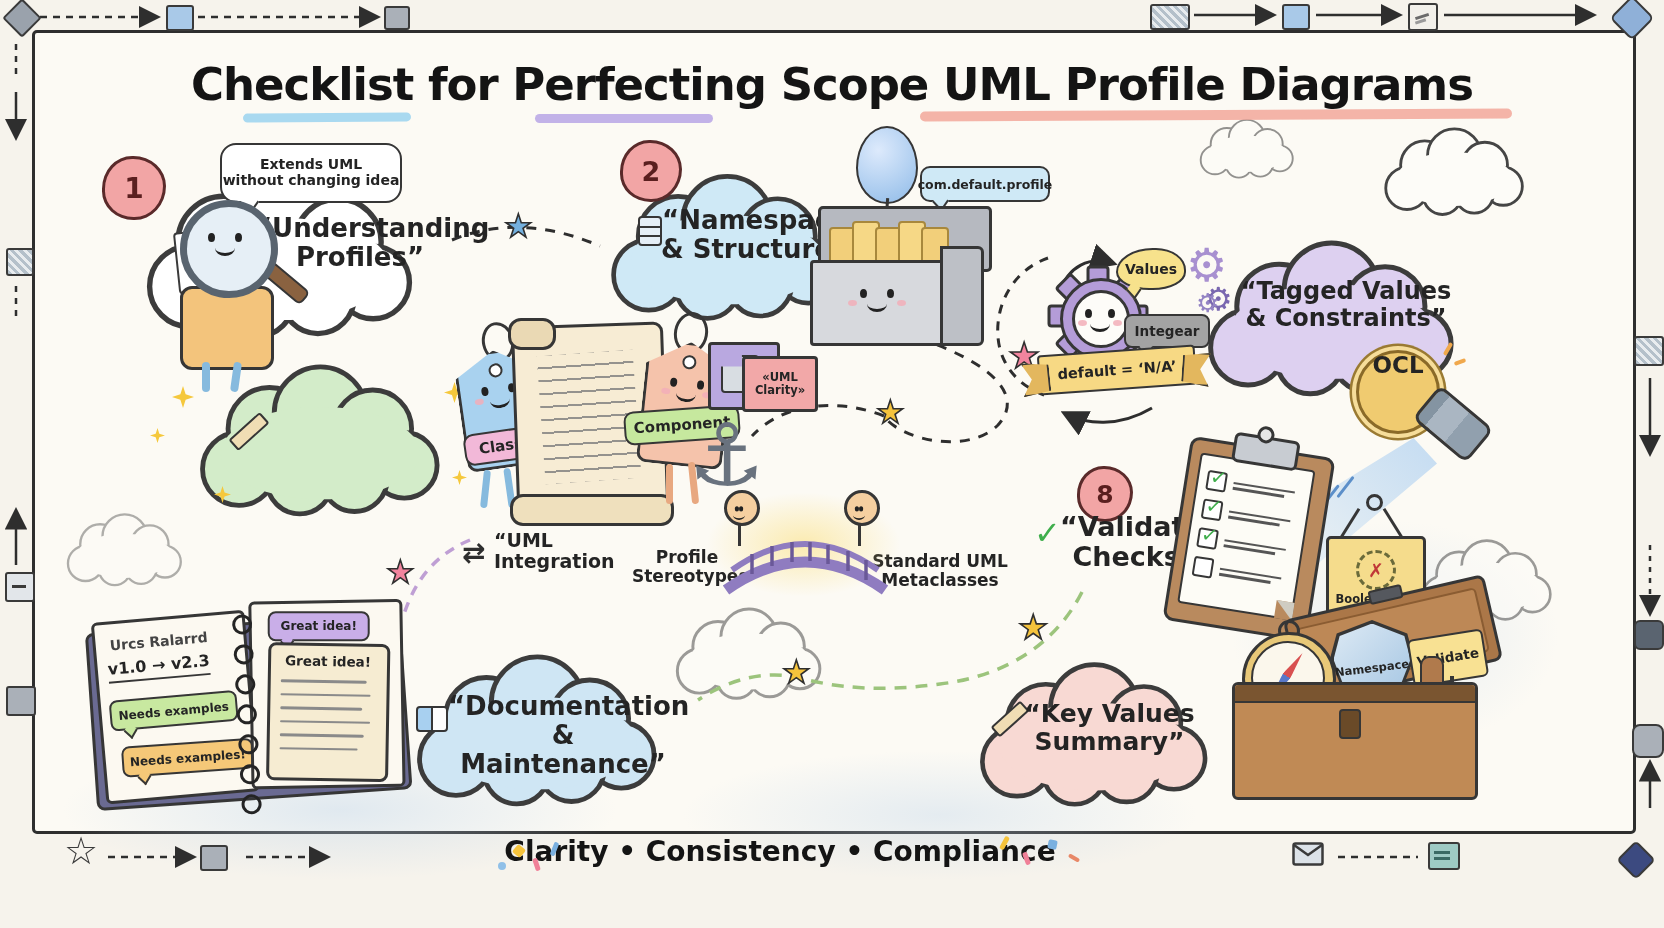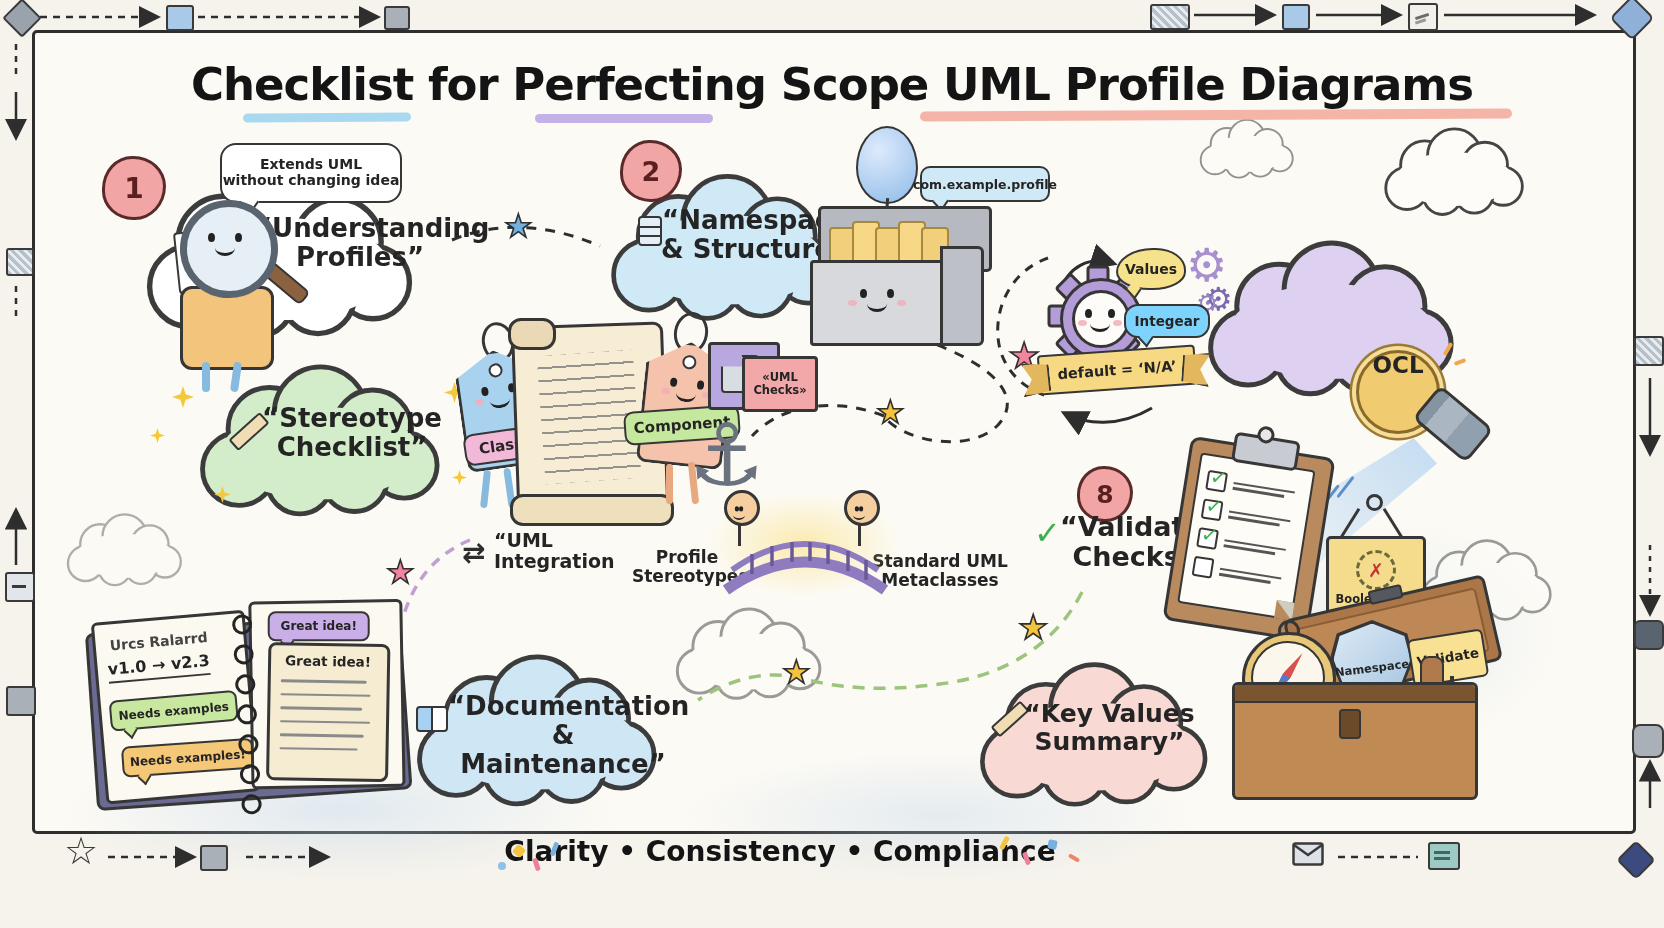--- a/index.html
+++ b/index.html
@@ -147,21 +147,21 @@
   <div class="badge" style="left:620px;top:140px;width:56px;height:56px;font-size:27px">
     <span>2</span>
   </div>
   <div class="abs" style="left:638px;top:216px;width:20px;height:26px;background:#e4eef6;border:2.5px solid #363636;border-radius:4px;background-image:linear-gradient(#363636 0 2px,transparent 2px),linear-gradient(#363636 0 2px,transparent 2px);background-size:100% 9px,100% 9px;background-position:0 8px,0 17px;background-repeat:no-repeat"></div>
   <div class="abs lbl" style="left:660px;top:206px;width:190px;font-size:26px">“Namespace
 &amp; Structure”</div>
 
   <div class="abs" style="left:856px;top:126px;width:58px;height:74px;background:radial-gradient(circle at 35% 30%,#ddeafc,#8fbbe8);border:2.5px solid #363636;border-radius:50%/54% 54% 46% 46%"></div>
   <div class="abs" style="left:884px;top:198px;width:2.5px;height:62px;background:#363636;transform:rotate(4deg)"></div>
   <div class="bubble" style="left:920px;top:166px;width:126px;height:32px;font-size:12.5px;background:#cfe9f6;border-radius:10px">
-    <span>com.example.profile</span>
+    <span>com.default.profile</span>
     <span class="tail" style="left:12px;bottom:-8px;width:11px;height:11px"></span>
   </div>
   <div class="abs" style="left:806px;top:206px;width:175px;height:135px">
     <div class="abs" style="left:12px;top:0;width:152px;height:56px;background:#b6b9c0;border:3px solid #363636;border-radius:5px;display:flex;align-items:flex-end;padding:0 8px 4px 8px">
       <div style="width:24px;height:34px;background:#f2cf7a;border:2.5px solid #a8883c;border-radius:4px 4px 0 0"></div>
       <div style="width:24px;height:40px;background:#f6d886;border:2.5px solid #a8883c;border-radius:4px 4px 0 0;margin-left:-5px"></div>
       <div style="width:24px;height:34px;background:#f2cf7a;border:2.5px solid #a8883c;border-radius:4px 4px 0 0;margin-left:-5px"></div>
       <div style="width:24px;height:40px;background:#f6d886;border:2.5px solid #a8883c;border-radius:4px 4px 0 0;margin-left:-5px"></div>
       <div style="width:24px;height:34px;background:#f2cf7a;border:2.5px solid #a8883c;border-radius:4px 4px 0 0;margin-left:-5px"></div>
     </div>
@@ -176,20 +176,22 @@
     </div>
     <div class="abs" style="left:134px;top:40px;width:38px;height:94px;background:#bdc0c6;border:3px solid #363636;border-radius:0 6px 6px 0"></div>
   </div>
   <span class="ustar" style="left:1008px;top:338px;font-size:36px;color:#f2849e">★</span>
   <span class="ustar" style="left:876px;top:396px;font-size:32px;color:#f5c33c">★</span>
 
   <svg class="cloud" style="left:1188px;top:238px;color:#ddd0f0" width="282" height="162">
       <use href="#cloudsym"></use>
     </svg>
   <span class="abs" style="left:1204px;top:280px;font-size:32px;color:#7a68b0;font-weight:bold">⚙</span>
+  <div class="abs lbl" style="left:1236px;top:278px;width:220px;font-size:24px">“Tagged Values
+&amp; Constraints”</div>
   <span class="abs" style="left:1186px;top:238px;font-size:46px;color:#a890d0">⚙</span>
   <span class="abs" style="left:1196px;top:288px;font-size:26px;color:#9484c4">⚙</span>
 
   <div class="abs" style="left:1050px;top:268px;width:96px;height:96px">
     <div class="gear-tooth" style="transform:translate(-50%,-50%) rotate(0deg) translateY(-40px)"></div>
     <div class="gear-tooth" style="transform:translate(-50%,-50%) rotate(45deg) translateY(-40px)"></div>
     <div class="gear-tooth" style="transform:translate(-50%,-50%) rotate(90deg) translateY(-40px)"></div>
     <div class="gear-tooth" style="transform:translate(-50%,-50%) rotate(135deg) translateY(-40px)"></div>
     <div class="gear-tooth" style="transform:translate(-50%,-50%) rotate(180deg) translateY(-40px)"></div>
     <div class="gear-tooth" style="transform:translate(-50%,-50%) rotate(225deg) translateY(-40px)"></div>
@@ -203,21 +205,21 @@
           <div class="sm"></div>
           <div class="cL" style="left:-2px"></div>
           <div class="cR" style="right:-2px"></div>
         </div>
     </div>
   </div>
   <div class="bubble" style="left:1116px;top:248px;width:66px;height:38px;font-size:14px;background:#f7e28c;border-radius:55% 45% 50% 50%/60% 55% 45% 45%">
     <span>Values</span>
     <span class="tail" style="left:10px;bottom:-8px;width:10px;height:10px"></span>
   </div>
-  <div class="bubble" style="left:1124px;top:304px;width:82px;height:30px;font-size:13.5px;background:#7dd3fc;border-radius:14px">
+  <div class="bubble" style="left:1124px;top:314px;width:82px;height:30px;font-size:13.5px;background:#a3a3a3;border-radius:8px">
     <span>Integear</span>
     <span class="tail" style="left:14px;bottom:-8px;width:10px;height:10px"></span>
   </div>
 
   <div class="abs" style="left:1038px;top:350px;width:154px;height:36px;background:#f7d984;border:2.5px solid #363636;border-radius:4px;transform:rotate(-4deg);display:flex;align-items:center;justify-content:center">
     <span class="lbl" style="font-size:14.5px">default = ‘N/A’</span>
   </div>
   <div class="abs" style="left:1022px;top:362px;width:24px;height:30px;background:#e3b75e;border:2.5px solid #363636;clip-path:polygon(0 0,100% 12%,100% 88%,0 100%,35% 50%);transform:rotate(-6deg)"></div>
   <div class="abs" style="left:1182px;top:352px;width:24px;height:30px;background:#e3b75e;border:2.5px solid #363636;clip-path:polygon(100% 0,0 12%,0 88%,100% 100%,65% 50%);transform:rotate(4deg)"></div>
 
@@ -240,22 +242,20 @@
     <div style="width:34px;height:34px;border:3px dashed #6a6a3a;border-radius:50%;display:flex;align-items:center;justify-content:center">
       <span style="color:#c03838;font-weight:bold;font-size:19px">✗</span>
     </div>
     <span class="lbl" style="font-size:11.5px">Boolepcuruv</span>
   </div>
 
   <svg class="cloud" style="left:182px;top:362px;color:#d3ecc9" width="272" height="158">
       <use href="#cloudsym"></use>
     </svg>
   <div class="abs" style="left:228px;top:424px;width:38px;height:11px;background:#f0ddb4;border:2.5px solid #363636;border-radius:3px;transform:rotate(-42deg)"></div>
-  <div class="abs lbl" style="left:262px;top:404px;width:180px;font-size:26px">“Stereotype
-Checklist”</div>
   <div class="spark" style="left:172px;top:386px;width:22px;height:22px"></div>
   <div class="spark" style="left:150px;top:428px;width:15px;height:15px"></div>
   <div class="spark" style="left:214px;top:486px;width:17px;height:17px"></div>
   <div class="spark" style="left:444px;top:382px;width:21px;height:21px"></div>
   <div class="spark" style="left:452px;top:470px;width:15px;height:15px"></div>
 
   <div class="abs" style="left:448px;top:322px;width:110px;height:200px">
     <div class="abs" style="left:34px;top:0;width:26px;height:34px;border:3.5px solid #363636;border-radius:50%;transform:rotate(-12deg)"></div>
     <div class="abs" style="left:12px;top:28px;width:76px;height:112px;background:#a9d2ef;border:3px solid #363636;border-radius:10px;clip-path:polygon(50% 0,100% 20%,100% 100%,0 100%,0 20%);transform:rotate(-8deg)">
       <div style="position:absolute;left:31px;top:10px;width:10px;height:10px;background:#fff;border:2.5px solid #363636;border-radius:50%"></div>
@@ -299,21 +299,21 @@
     </div>
     <div class="abs" style="left:44px;top:152px;width:7px;height:40px;background:#e8a880;border-radius:4px"></div>
     <div class="abs" style="left:68px;top:150px;width:7px;height:42px;background:#e8a880;border-radius:4px;transform:rotate(-6deg)"></div>
   </div>
 
   <div class="abs" style="left:708px;top:342px;width:66px;height:62px;background:#b9a8e0;border:3px solid #363636;border-radius:4px">
     <div style="position:absolute;left:10px;top:10px;width:34px;height:34px;background:#d8dde2;border:2.5px solid #363636;border-radius:4px;clip-path:polygon(0 30%,55% 30%,55% 0,100% 0,100% 100%,0 100%)"></div>
   </div>
   <div class="abs" style="left:742px;top:356px;width:70px;height:50px;background:#f2a8a8;border:3px solid #363636;border-radius:4px;display:flex;align-items:center;justify-content:center">
     <span class="lbl" style="font-size:11.5px">«UML
-Checks»</span>
+Clarity»</span>
   </div>
   <span class="abs" style="left:688px;top:412px;font-size:86px;color:#69727e;line-height:1">⚓</span>
 
   <span class="abs" style="left:462px;top:536px;font-size:28px;font-weight:bold;color:#2e2e2e">⇄</span>
   <div class="abs lbl" style="left:494px;top:530px;width:160px;font-size:19px;text-align:left">“UML
 Integration</div>
   <div class="abs lbl" style="left:632px;top:548px;width:110px;font-size:17px">Profile
 Stereotypes</div>
   <div class="abs lbl" style="left:872px;top:552px;width:136px;font-size:17px">Standard UML
 Metaclasses</div>

